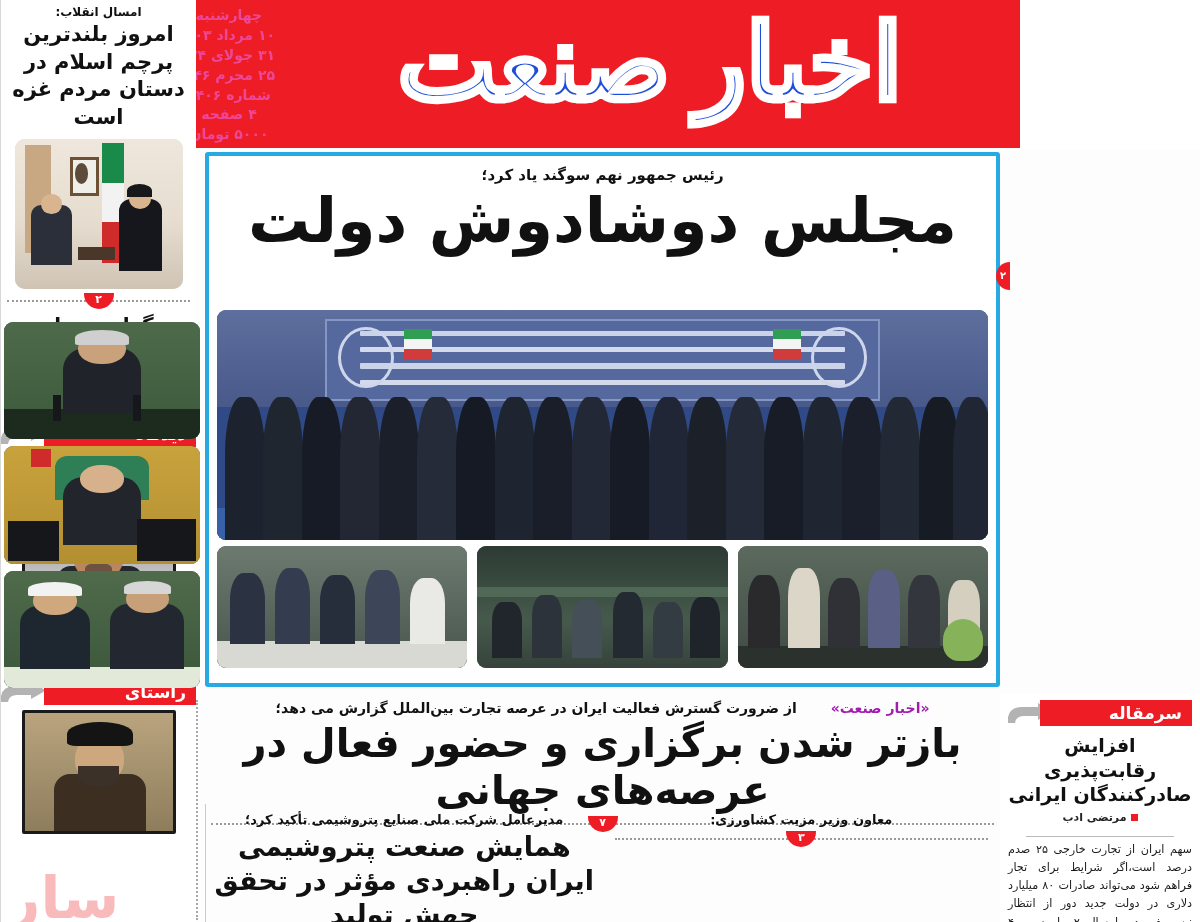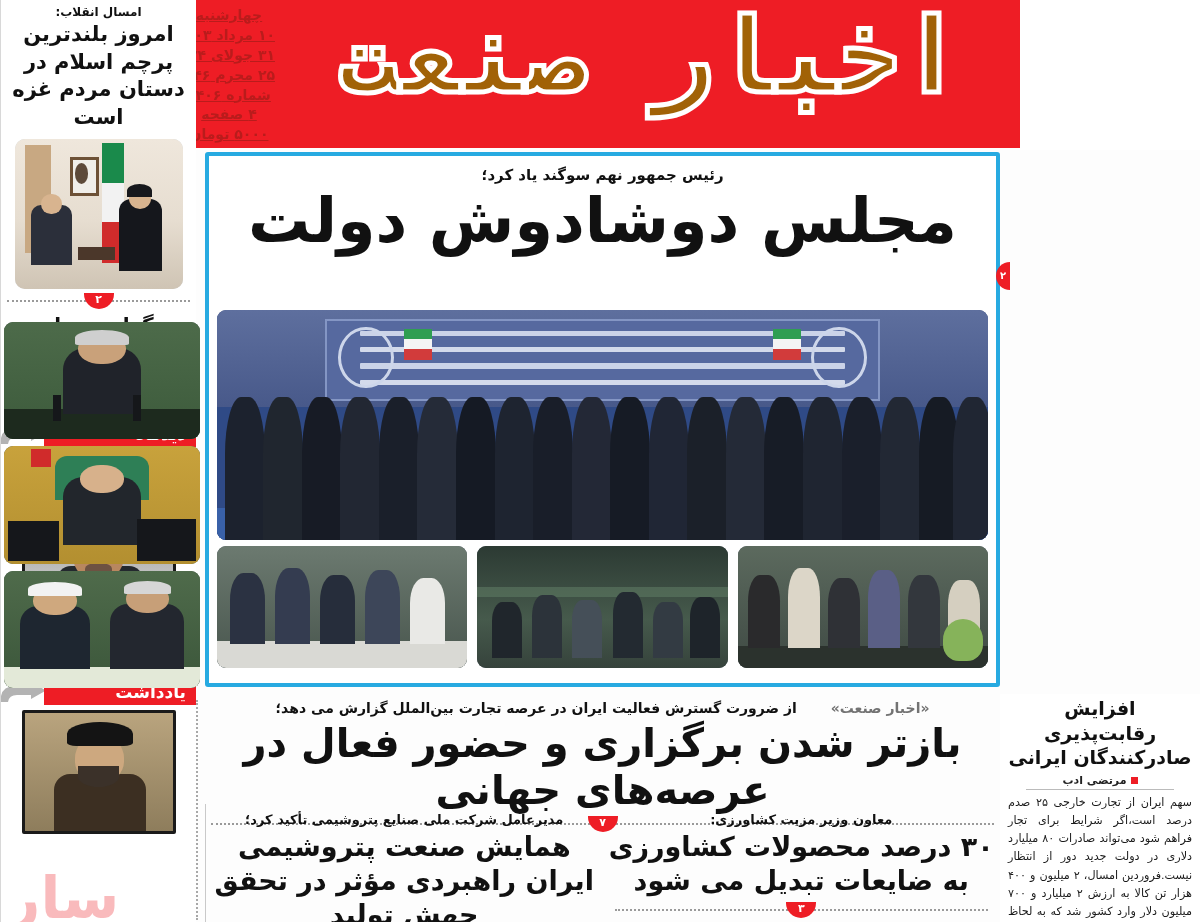--- a/index.html
+++ b/index.html
@@ -18,37 +18,37 @@
   }
   .mast-red{
     position:absolute;left:0;top:0;width:1020px;height:148px;
     background:#ee1d25;
   }
   .mast-logo{
     position:absolute;right:120px;top:2px;width:860px;height:124px;
     display:flex;align-items:center;justify-content:center;
   }
   .logo-word{
-    font-size:104px;font-weight:bold;color:#a16207;
+    font-size:104px;font-weight:bold;color:#1d4ed8;
     -webkit-text-stroke:5px #ffffff;
     letter-spacing:-2px;line-height:1;
     text-shadow:0 0 0 #fff;
     white-space:nowrap;
-    font-family:Liberation Mono, monospace;
+    font-family:Liberation Serif, serif;
   }
   .mast-url{
     position:absolute;right:300px;top:122px;width:520px;
     text-align:center;color:#ffffff;font-weight:bold;
     font-size:20px;letter-spacing:1px;
     font-family:"Liberation Sans",sans-serif;
   }
   .mast-info{
     position:absolute;right:925px;top:6px;width:92px;
-    color:#b91c1c;text-align:center;line-height:1.42;
-    font-size:14px;font-weight:bold;text-decoration:underline;
+    color:#ec4899;text-align:center;line-height:1.42;
+    font-size:14px;font-weight:bold;
   }
   .mast-info div{white-space:nowrap;}
 
   
   .leftrail{
     position:absolute;left:0;top:0;width:196px;height:922px;
     background:#ffffff;border-left:1px solid #d8d8d8;
     box-sizing:border-box;
   }
   .rail-kicker{
@@ -140,42 +140,42 @@
   }
   .rstack .cell{flex:1;border-radius:9px;overflow:hidden;background:#4a5a52;position:relative;}
 
   
   .lower{
     position:absolute;right:200px;top:694px;width:795px;height:228px;
   }
   .low-kicker{
     text-align:center;font-size:14px;font-weight:bold;color:#111;padding-top:6px;
   }
-  .low-kicker .hl{color:#737373;margin-left:29px;}
+  .low-kicker .hl{color:#a21caf;margin-left:29px;}
   .low-head{
     text-align:center;font-size:40px;font-weight:bold;color:#111;
     line-height:1.18;padding-top:4px;letter-spacing:-0.5px;
   }
   .low-split{
     position:absolute;left:0;right:0;top:110px;display:flex;
   }
   .low-col{width:50%;box-sizing:border-box;padding:0 6px;position:relative;}
   .low-col.sep{border-left:1px solid #c9c9c9;}
   .col-kicker{text-align:center;font-size:13px;font-weight:bold;color:#111;padding-top:8px;}
   .col-head{text-align:center;font-size:27px;font-weight:bold;color:#111;line-height:1.26;padding-top:3px;}
 
   
   .rightrail{
     position:absolute;right:0;top:694px;width:200px;height:228px;
     background:#fff;box-sizing:border-box;padding:0 8px;
   }
   .edit-head{
     text-align:center;font-size:19px;font-weight:bold;color:#111;line-height:1.3;padding-top:2px;
   }
-  .edit-by{text-align:center;font-size:11px;font-weight:bold;color:#222;padding:4px 0 1px 0;}
+  .edit-by{text-align:center;font-size:11px;font-weight:bold;color:#222;padding:4px 0 11px 0;}
   .edit-by .sq{display:inline-block;width:7px;height:7px;background:#ee1d25;margin-left:4px;}
   .edit-rule{border-top:1px solid #bbb;margin:1px 18px 4px 18px;}
   .edit-body{
     font-size:11.2px;color:#1a1a1a;line-height:1.62;text-align:justify;
     text-align-last:right;
   }
   .vdots{
     position:absolute;right:196px;top:700px;height:220px;width:0;
     border-right:2px dotted #a8a8a8;
   }
@@ -280,21 +280,21 @@
     <div class="dotrule">
       <div class="pagebadge">۳</div>
     </div>
 
     <div class="section-bar">
       <div class="arrow">
         <svg viewBox="0 0 46 20" width="46" height="20">
           <path d="M0 14 Q2 4 14 4 L30 4 L30 0 L45 8.5 L30 17 L30 13 L16 13 Q8 13 7 20 L0 20 Z" fill="#b3b3b3"></path>
         </svg>
       </div>
-      <div class="bar">یادداشت</div>
+      <div class="bar">راستای</div>
     </div>
 
 
     <div class="rail-photo p3">
       <div class="scene" style="background:linear-gradient(180deg,#b9a47e 0%,#8e7d5c 100%);">
         <div style="position:absolute;left:20%;top:52%;width:62%;height:48%;background:#3c2f22;border-radius:16px 16px 0 0;"></div>
         <div style="position:absolute;left:34%;top:20%;width:33%;height:40%;border-radius:46%;background:#cda87f;"></div>
         <div style="position:absolute;left:29%;top:8%;width:44%;height:20%;border-radius:50% 50% 14% 14%;background:#141414;"></div>
         <div style="position:absolute;left:36%;top:45%;width:28%;height:18%;border-radius:0 0 50% 50%;background:#3b3129;"></div>
       </div>
@@ -428,37 +428,44 @@
     </div>
     <div class="low-head">بازتر شدن برگزاری و حضور فعال در عرصه‌های جهانی</div>
 
     <div class="dotrule" style="margin-top:2px;">
       <div class="pagebadge">۷</div>
     </div>
 
     <div class="low-split">
       <div class="low-col">
         <div class="col-kicker">معاون وزیر مزیت کشاورزی:</div>
-        <div class="col-head">۳۰ درصد محصولات کشاورزی به ضایعات تبدیل می شود</div>
         <div class="dotrule">
           <div class="pagebadge">۳</div>
         </div>
       </div>
       <div class="low-col sep">
         <div class="col-kicker">مدیرعامل شرکت ملی صنایع پتروشیمی تأکید کرد؛</div>
         <div class="col-head">همایش صنعت پتروشیمی ایران راهبردی مؤثر در تحقق جهش تولید</div>
 
       </div>
     </div>
   </div>
 
   <div class="vdots"></div>
   <div class="vdots2"></div>
 
   <div class="rightrail">
+    <div class="section-bar">
+      <div class="arrow">
+        <svg viewBox="0 0 46 20" width="46" height="20">
+          <path d="M0 14 Q2 4 14 4 L30 4 L30 0 L45 8.5 L30 17 L30 13 L16 13 Q8 13 7 20 L0 20 Z" fill="#b3b3b3"></path>
+        </svg>
+      </div>
+      <div class="bar">سرمقاله</div>
+    </div>
     <div class="edit-head">افزایش رقابت‌پذیری صادرکنندگان ایرانی</div>
     <div class="edit-by">
       <span class="sq"></span><span>مرتضی ادب</span>
     </div>
     <div class="edit-rule"></div>
     <div class="edit-body">سهم ایران از تجارت خارجی ۲۵ صدم درصد است،اگر شرایط برای تجار فراهم شود می‌تواند صادرات ۸۰ میلیارد دلاری در دولت جدید دور از انتظار نیست.فروردین امسال، ۲ میلیون و ۴۰۰ هزار تن کالا به ارزش ۲ میلیارد و ۷۰۰ میلیون دلار وارد کشور شد که به لحاظ وزن ۳۳.۳۸ درصد افزایش و از حیث ارزش ۱۱.۲۶ درصد کاهش داشته است.</div>
   </div>
 
 </div>
 

